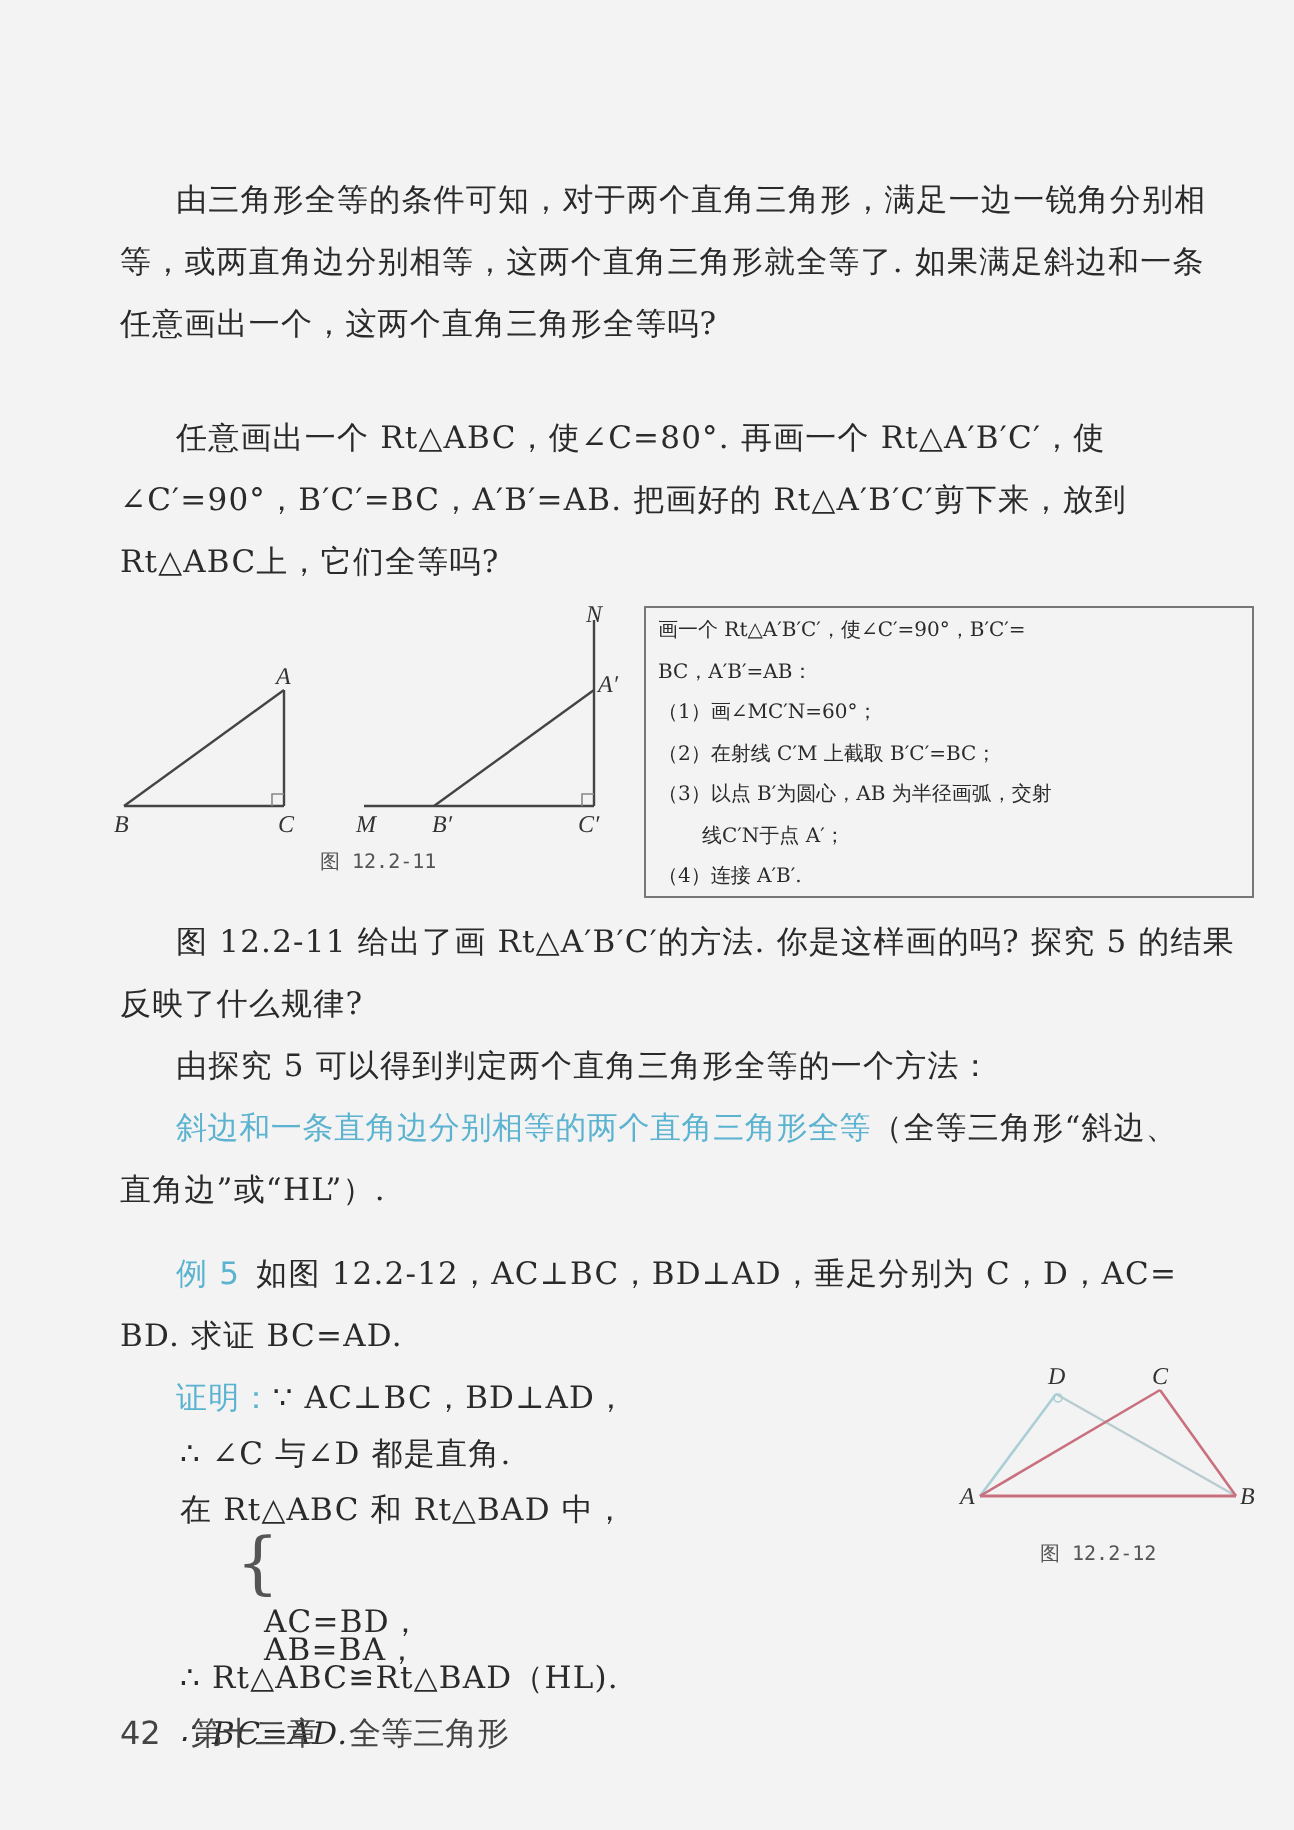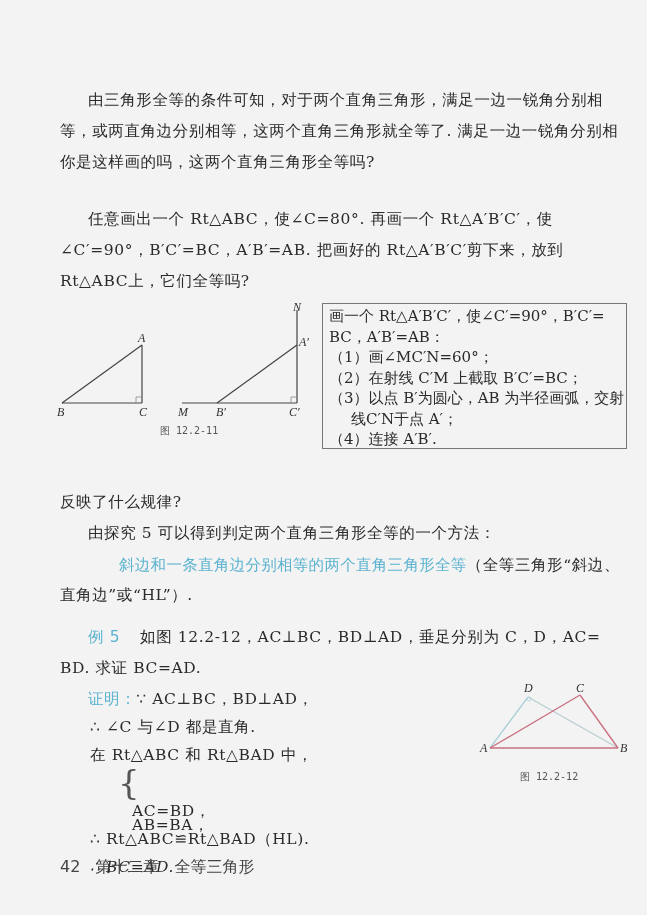--- a/index.html
+++ b/index.html
@@ -42,29 +42,29 @@
       font-family: "DejaVu Sans Mono", "Liberation Mono", monospace;
       font-size: 10px; color: #555;
       white-space: nowrap;
     }
 
     
     .method-box {
       position: absolute; left: 322px; top: 303px; width: 305px; height: 146px;
       border: 1px solid #777;
       padding: 2px 6px;
-      font-size: 15px;
+      font-size: 10px;
       line-height: 20.5px;
     }
     .method-box .line { white-space: nowrap; }
     .method-box .indent { padding-left: 22px; }
 
     
     .teal { color: #5bb3cf; }
-    .hl-rule { font-family: Liberation Sans, sans-serif; color: #5bb3cf; letter-spacing: 0.3px; margin-left: 31px; }
+    .hl-rule { font-family: Liberation Mono, monospace; color: #5bb3cf; letter-spacing: 0.3px; }
 
     
     .fig2 { position: absolute; left: 470px; top: 670px; width: 170px; height: 120px; }
 
     
     .footer {
       position: absolute; left: 60px; top: 857px;
       font-family: "DejaVu Sans", "Liberation Sans", sans-serif;
       font-size: 16px; color: #444;
       white-space: nowrap;
@@ -76,22 +76,22 @@
       font-family: "DejaVu Serif", serif;
       font-size: 34px; color: #555; line-height: 1;
     }
   </style>
 </head>
 <body>
 
 <div class="page">
 
   <div class="para" style="left:88px; top:85px;">由三角形全等的条件可知，对于两个直角三角形，满足一边一锐角分别相</div>
-  <div class="para" style="left:60px; top:116px;">等，或两直角边分别相等，这两个直角三角形就全等了. 满足一边一锐角分别相</div>
-  <div class="para" style="left:60px; top:147px;">你是这样画的吗，这两个直角三角形全等吗?</div>
+  <div class="para" style="left:60px; top:116px;">等，或两直角边分别相等，这两个直角三角形就全等了. 如果满足斜边和一条</div>
+  <div class="para" style="left:60px; top:147px;">任意画出一个，这两个直角三角形全等吗?</div>
 
 
   <div class="para" style="left:88px; top:204px;">任意画出一个 Rt△ABC，使∠C=80°. 再画一个 Rt△A′B′C′，使</div>
   <div class="para" style="left:60px; top:235px;">∠C′=90°，B′C′=BC，A′B′=AB. 把画好的 Rt△A′B′C′剪下来，放到</div>
   <div class="para" style="left:60px; top:266px;">Rt△ABC上，它们全等吗?</div>
 
   <div class="fig1">
     <svg width="280" height="150" viewBox="0 0 280 150" style="position:absolute;left:0;top:0;">
 
       <line x1="22" y1="108" x2="102" y2="108" stroke="#444" stroke-width="1.2"></line>
@@ -118,29 +118,30 @@
   <div class="method-box">
     <div class="line">画一个 Rt△A′B′C′，使∠C′=90°，B′C′=</div>
     <div class="line">BC，A′B′=AB：</div>
     <div class="line">（1）画∠MC′N=60°；</div>
     <div class="line">（2）在射线 C′M 上截取 B′C′=BC；</div>
     <div class="line">（3）以点 B′为圆心，AB 为半径画弧，交射</div>
     <div class="line indent">线C′N于点 A′；</div>
     <div class="line">（4）连接 A′B′.</div>
   </div>
 
+  <div class="para" style="left:88px; top:456px;">图 12.2-11 给出了画 Rt△A′B′C′的方法. 你是这样画的吗? 探究 5 的结果</div>
   <div class="para" style="left:60px; top:487px;">反映了什么规律?</div>
   <div class="para" style="left:88px; top:518px;">由探究 5 可以得到判定两个直角三角形全等的一个方法：</div>
   <div class="para" style="left:88px; top:549px;">
     <span class="hl-rule">斜边和一条直角边分别相等的两个直角三角形全等</span><span>（全等三角形“斜边、</span>
   </div>
   <div class="para" style="left:60px; top:580px;">直角边”或“HL”）.</div>
 
   <div class="para" style="left:88px; top:622px;">
-    <span class="teal" style="font-family:'DejaVu Sans', sans-serif; margin-right:20px;">例 5</span><span>如图 12.2-12，AC⊥BC，BD⊥AD，垂足分别为 C，D，AC=</span>
+    <span class="teal" style="font-family:'DejaVu Sans', sans-serif; margin-right:8px;">例 5</span><span>如图 12.2-12，AC⊥BC，BD⊥AD，垂足分别为 C，D，AC=</span>
   </div>
   <div class="para" style="left:88px; top:684px;">
     <span class="teal" style="font-family:'DejaVu Sans', sans-serif;">证明：</span><span>∵  AC⊥BC，BD⊥AD，</span>
   </div>
 
   <div class="para" style="left:60px; top:653px;">BD. 求证 BC=AD.</div>
   <div class="para" style="left:90px; top:712px;">∴  ∠C 与∠D 都是直角.</div>
   <div class="para" style="left:90px; top:740px;">在 Rt△ABC 和 Rt△BAD 中，</div>
   <span class="brace" style="left:118px; top:765px;">{</span>
   <div class="para" style="left:132px; top:768px;margin-top:42px;">AB=BA，</div>

